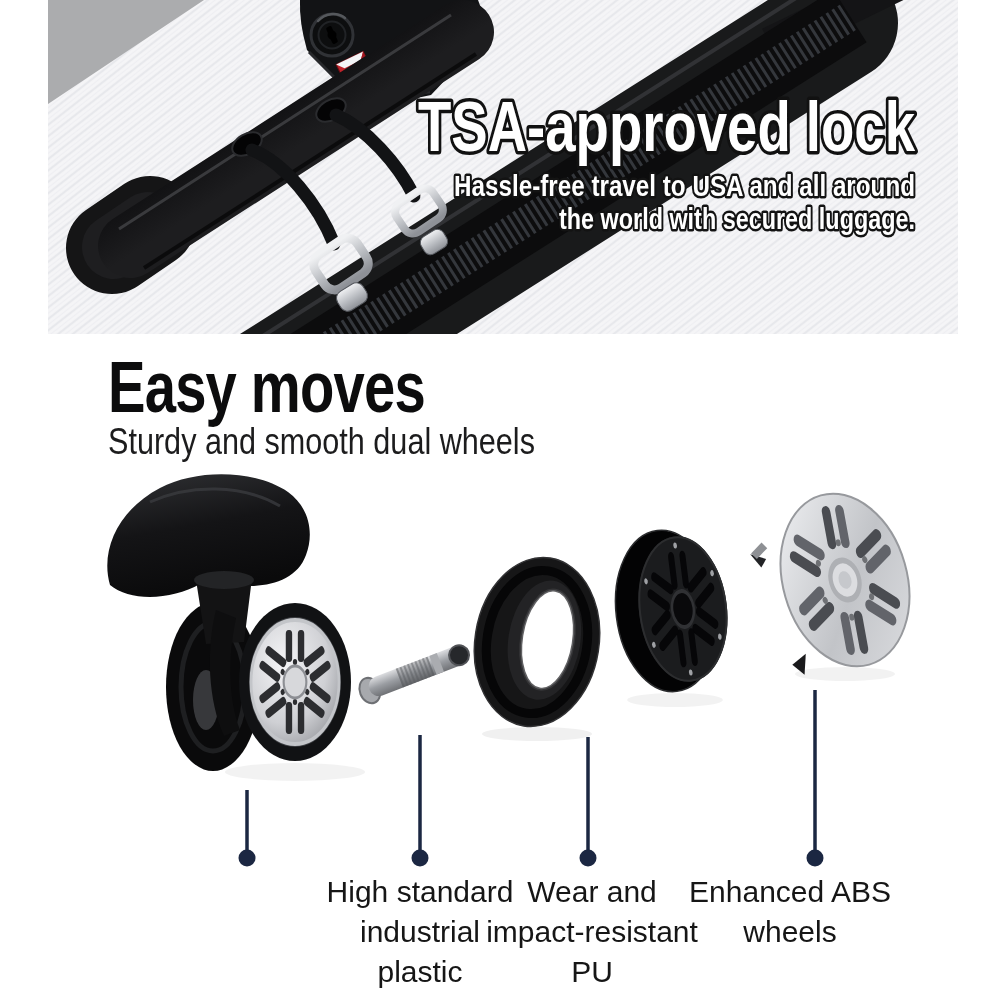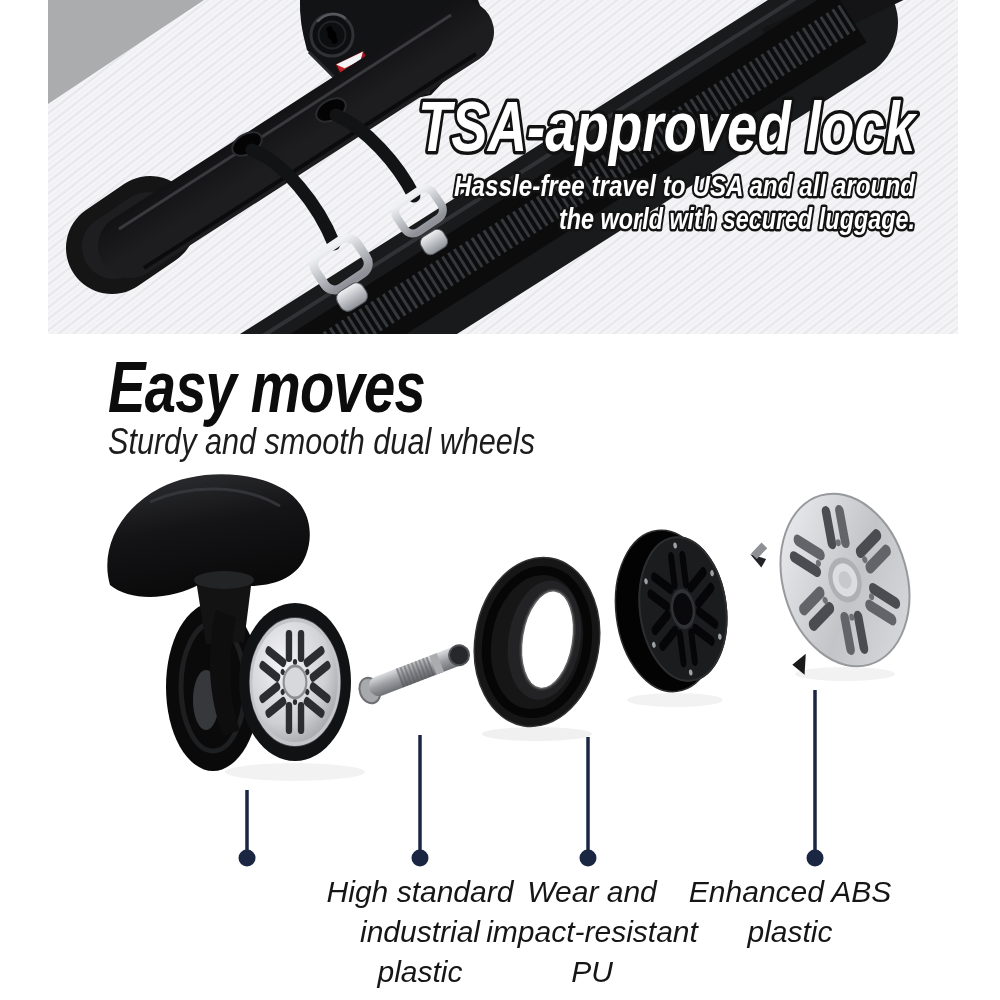--- a/index.html
+++ b/index.html
@@ -1,18 +1,18 @@
 <!DOCTYPE html>
 <html><head>
 <meta charset="utf-8">
 <style>
   html,body{margin:0;padding:0;background:#ffffff;}
   body{width:1000px;height:1000px;position:relative;overflow:hidden;
        font-family:"Liberation Sans","DejaVu Sans",sans-serif;}
-  .stage{position:absolute;inset:0;width:1000px;height:1000px;font-style:italic;}
+  .stage{position:absolute;inset:0;width:1000px;height:1000px;}
   svg{display:block;}
   #hero-svg{position:absolute;left:0;top:0;}
   #diagram-svg{position:absolute;left:0;top:460px;}
   .heroTitle{font-family:"Liberation Sans","DejaVu Sans",sans-serif;font-weight:bold;font-size:70px;
              fill:#ffffff;stroke:#111111;stroke-width:7px;paint-order:stroke;stroke-linejoin:round;}
   .heroSub{font-family:"Liberation Sans","DejaVu Sans",sans-serif;font-weight:bold;font-size:30px;
            fill:#ffffff;stroke:#131313;stroke-width:5px;paint-order:stroke;stroke-linejoin:round;}
   .easy-head{position:absolute;left:108px;top:351px;font-size:72px;font-weight:bold;line-height:1;
              letter-spacing:-1px;color:#0c0c0d;transform:scaleX(.78);transform-origin:0 0;white-space:nowrap;}
   .easy-sub{position:absolute;left:108px;top:424px;font-size:36px;font-weight:normal;line-height:1;
@@ -264,14 +264,14 @@
     </g>
   </svg>
 
   <div id="callout-1" class="callout">High standard
 industrial
 plastic</div>
   <div id="callout-2" class="callout">Wear and
 impact-resistant
 PU</div>
   <div id="callout-3" class="callout">Enhanced ABS
-plastic</div>
+wheels</div>
 </div>
 
 </body></html>

